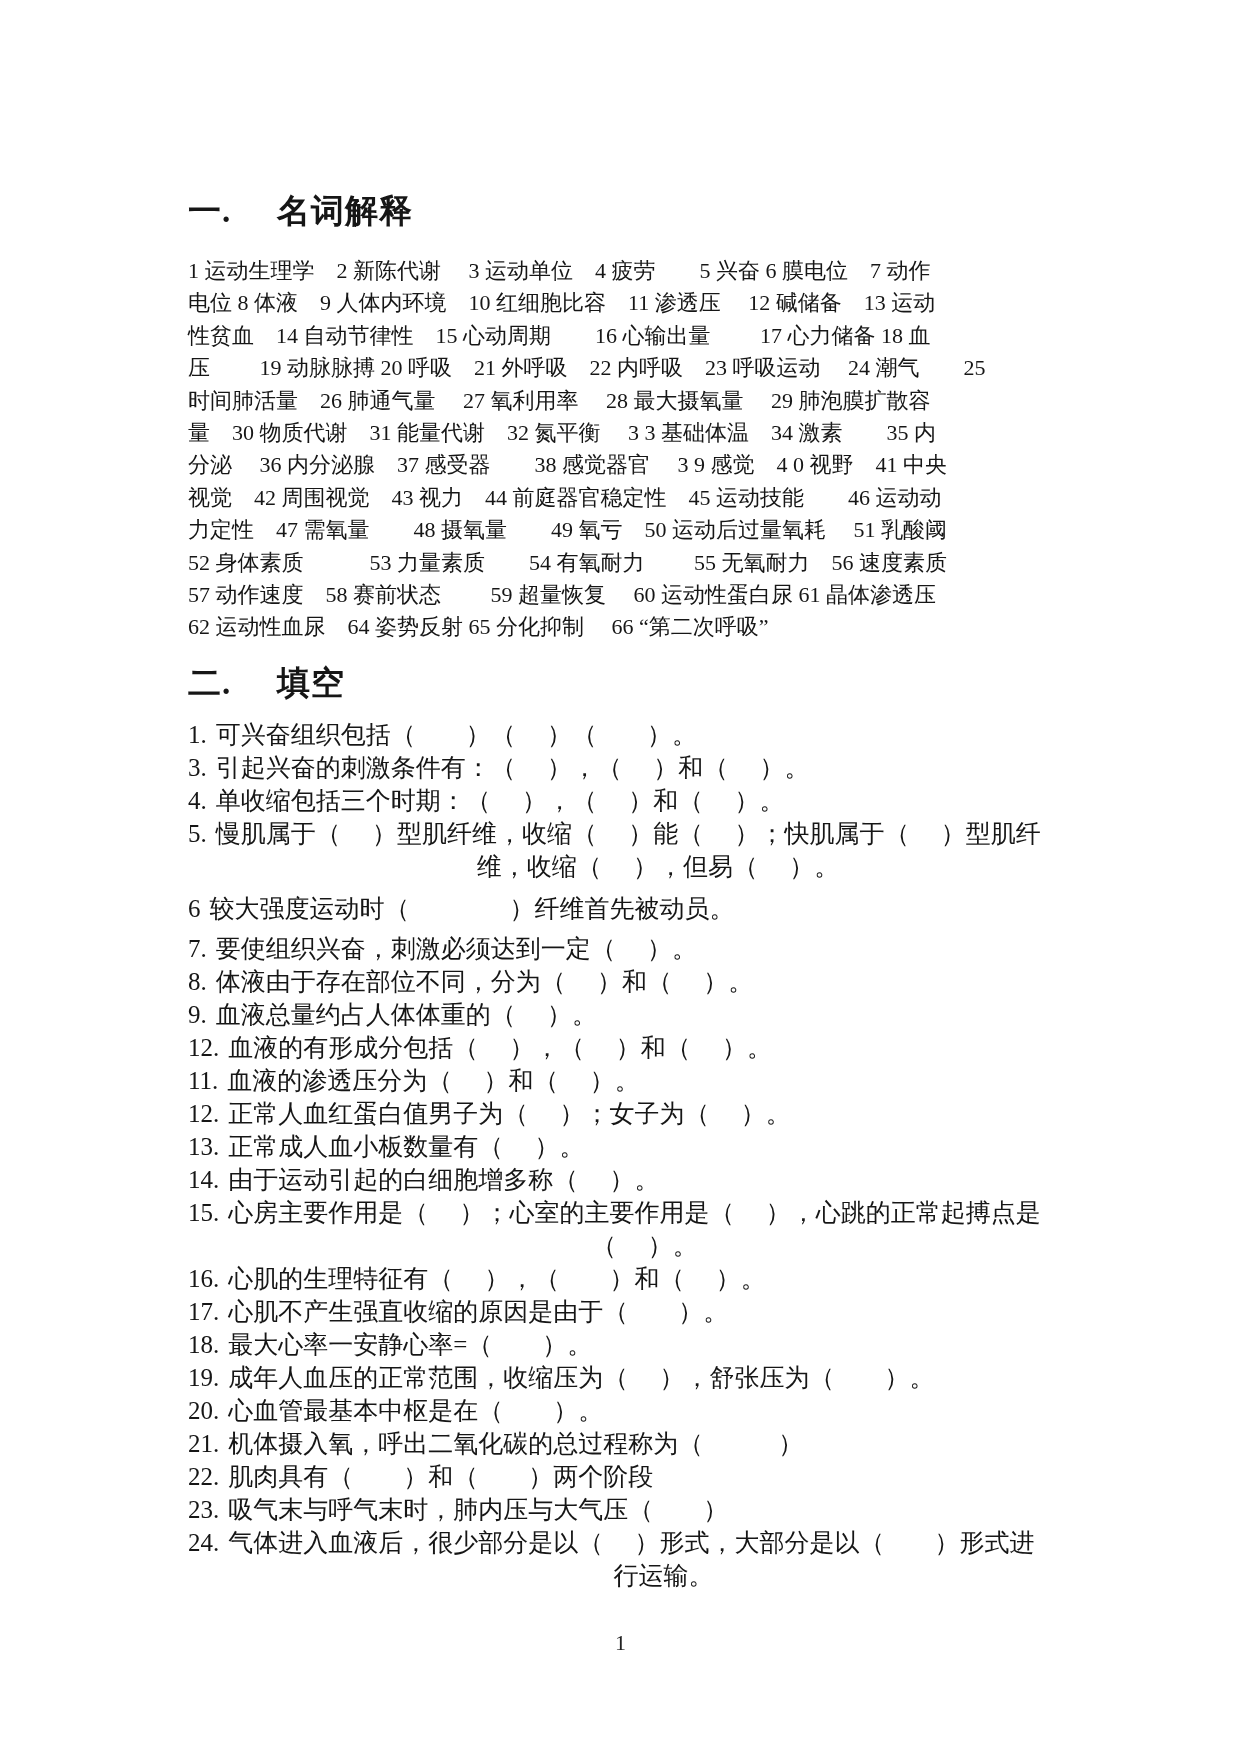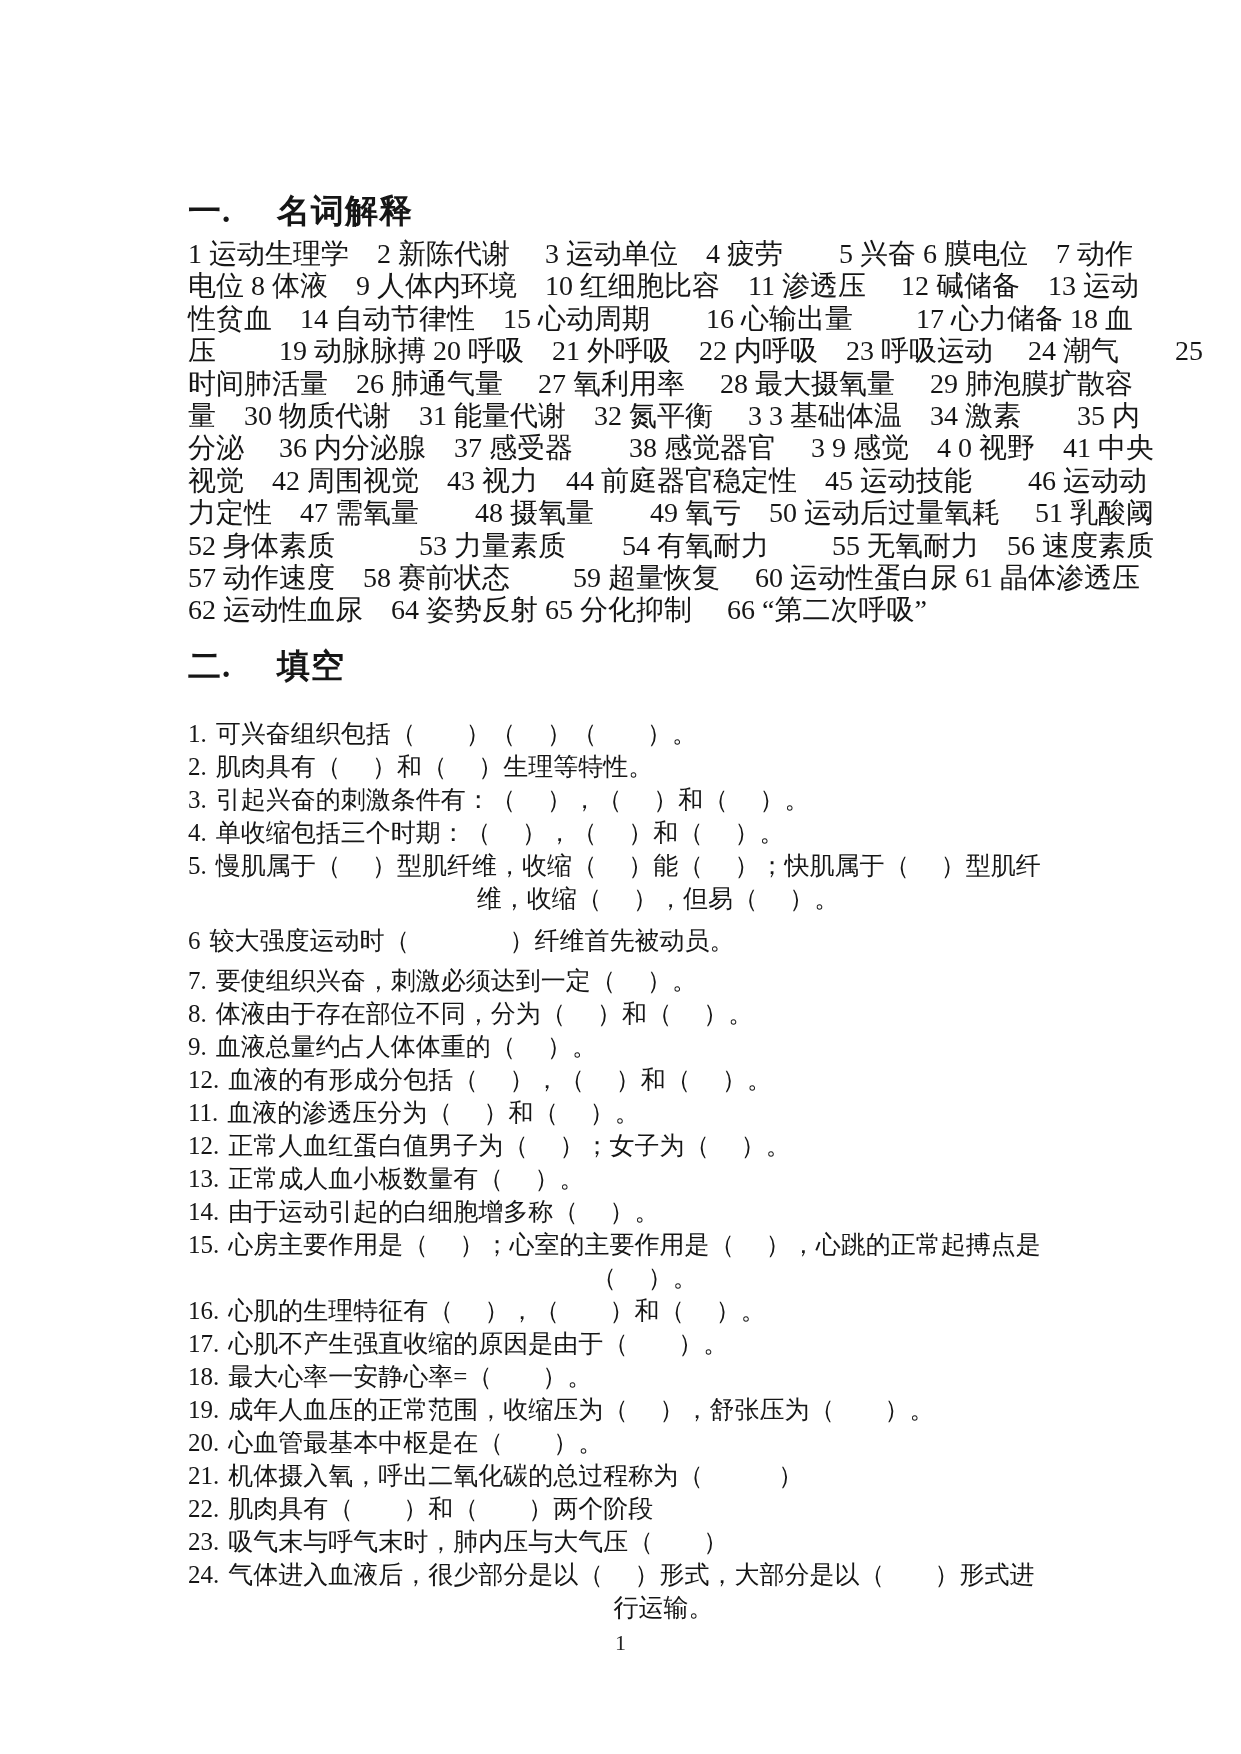--- a/index.html
+++ b/index.html
@@ -14,25 +14,25 @@
     padding:192px 150px 0 188px;
     box-sizing:border-box;
   }
   
   .sec-head{
     font-size:33px;font-weight:bold;line-height:38px;
     letter-spacing:1px;white-space:pre;
   }
   .sec-head .hn{display:inline-block;min-width:89px;}
   
-  .terms{margin-top:8px;font-size:28px;line-height:32.4px;}
+  .terms{margin-top:25px;font-size:22px;line-height:32.4px;}
   .terms .tl{white-space:pre;}
   
   .sec2-head{margin-top:20px;}
-  .fills{margin-top:32px;font-size:25px;line-height:33px;}
+  .fills{margin-top:16px;font-size:25px;line-height:33px;}
   .fi{white-space:pre-wrap;}
   .fi .num{display:inline-block;margin-right:9px;}
   .fi-cont{white-space:pre-wrap;text-align:center;}
   .fi-cont.indent-sm{padding-left:37px;}
   .fi-cont.indent-lg{padding-left:48px;}
   .fi-cont.flush{padding-left:10px;}
   .para-gap-top{margin-top:9px;}
   .para-gap-bottom{margin-bottom:7px;}
   .pagenum{
     position:absolute;left:0;right:0;top:1630px;
@@ -58,21 +58,20 @@
     <div class="tl">力定性　47 需氧量　　48 摄氧量　　49 氧亏　50 运动后过量氧耗　 51 乳酸阈</div>
     <div class="tl">52 身体素质　　　53 力量素质　　54 有氧耐力　　 55 无氧耐力　56 速度素质</div>
     <div class="tl">57 动作速度　58 赛前状态　　 59 超量恢复　 60 运动性蛋白尿 61 晶体渗透压</div>
     <div class="tl">62 运动性血尿　64 姿势反射 65 分化抑制　 66 “第二次呼吸”</div>
   </div>
 
   <div class="sec-head sec2-head"><span class="hn">二.</span><span>填空</span></div>
 
   <div class="fills">
     <div class="fi"><span class="num">1.</span><span>可兴奋组织包括（　　）（　 ）（　　）。</span></div>
-    <div class="fi"><span class="num">2.</span><span>肌肉具有（　 ）和（　 ）生理等特性。</span></div>
     <div class="fi"><span class="num">3.</span><span>引起兴奋的刺激条件有：（　 ），（　 ）和（　 ）。</span></div>
     <div class="fi"><span class="num">4.</span><span>单收缩包括三个时期：（　 ），（　 ）和（　 ）。</span></div>
     <div class="fi"><span class="num">5.</span><span>慢肌属于（　 ）型肌纤维，收缩（　 ）能（　 ）；快肌属于（　 ）型肌纤</span></div>
     <div class="fi-cont indent-sm">维，收缩（　 ），但易（　 ）。</div>
     <div class="fi para-gap-top para-gap-bottom"><span class="num">6</span><span>较大强度运动时（　　　　）纤维首先被动员。</span></div>
     <div class="fi"><span class="num">7.</span><span>要使组织兴奋，刺激必须达到一定（　 ）。</span></div>
     <div class="fi"><span class="num">8.</span><span>体液由于存在部位不同，分为（　 ）和（　 ）。</span></div>
     <div class="fi"><span class="num">9.</span><span>血液总量约占人体体重的（　 ）。</span></div>
     <div class="fi"><span class="num">12.</span><span>血液的有形成分包括（　 ），（　 ）和（　 ）。</span></div>
     <div class="fi"><span class="num">11.</span><span>血液的渗透压分为（　 ）和（　 ）。</span></div>

